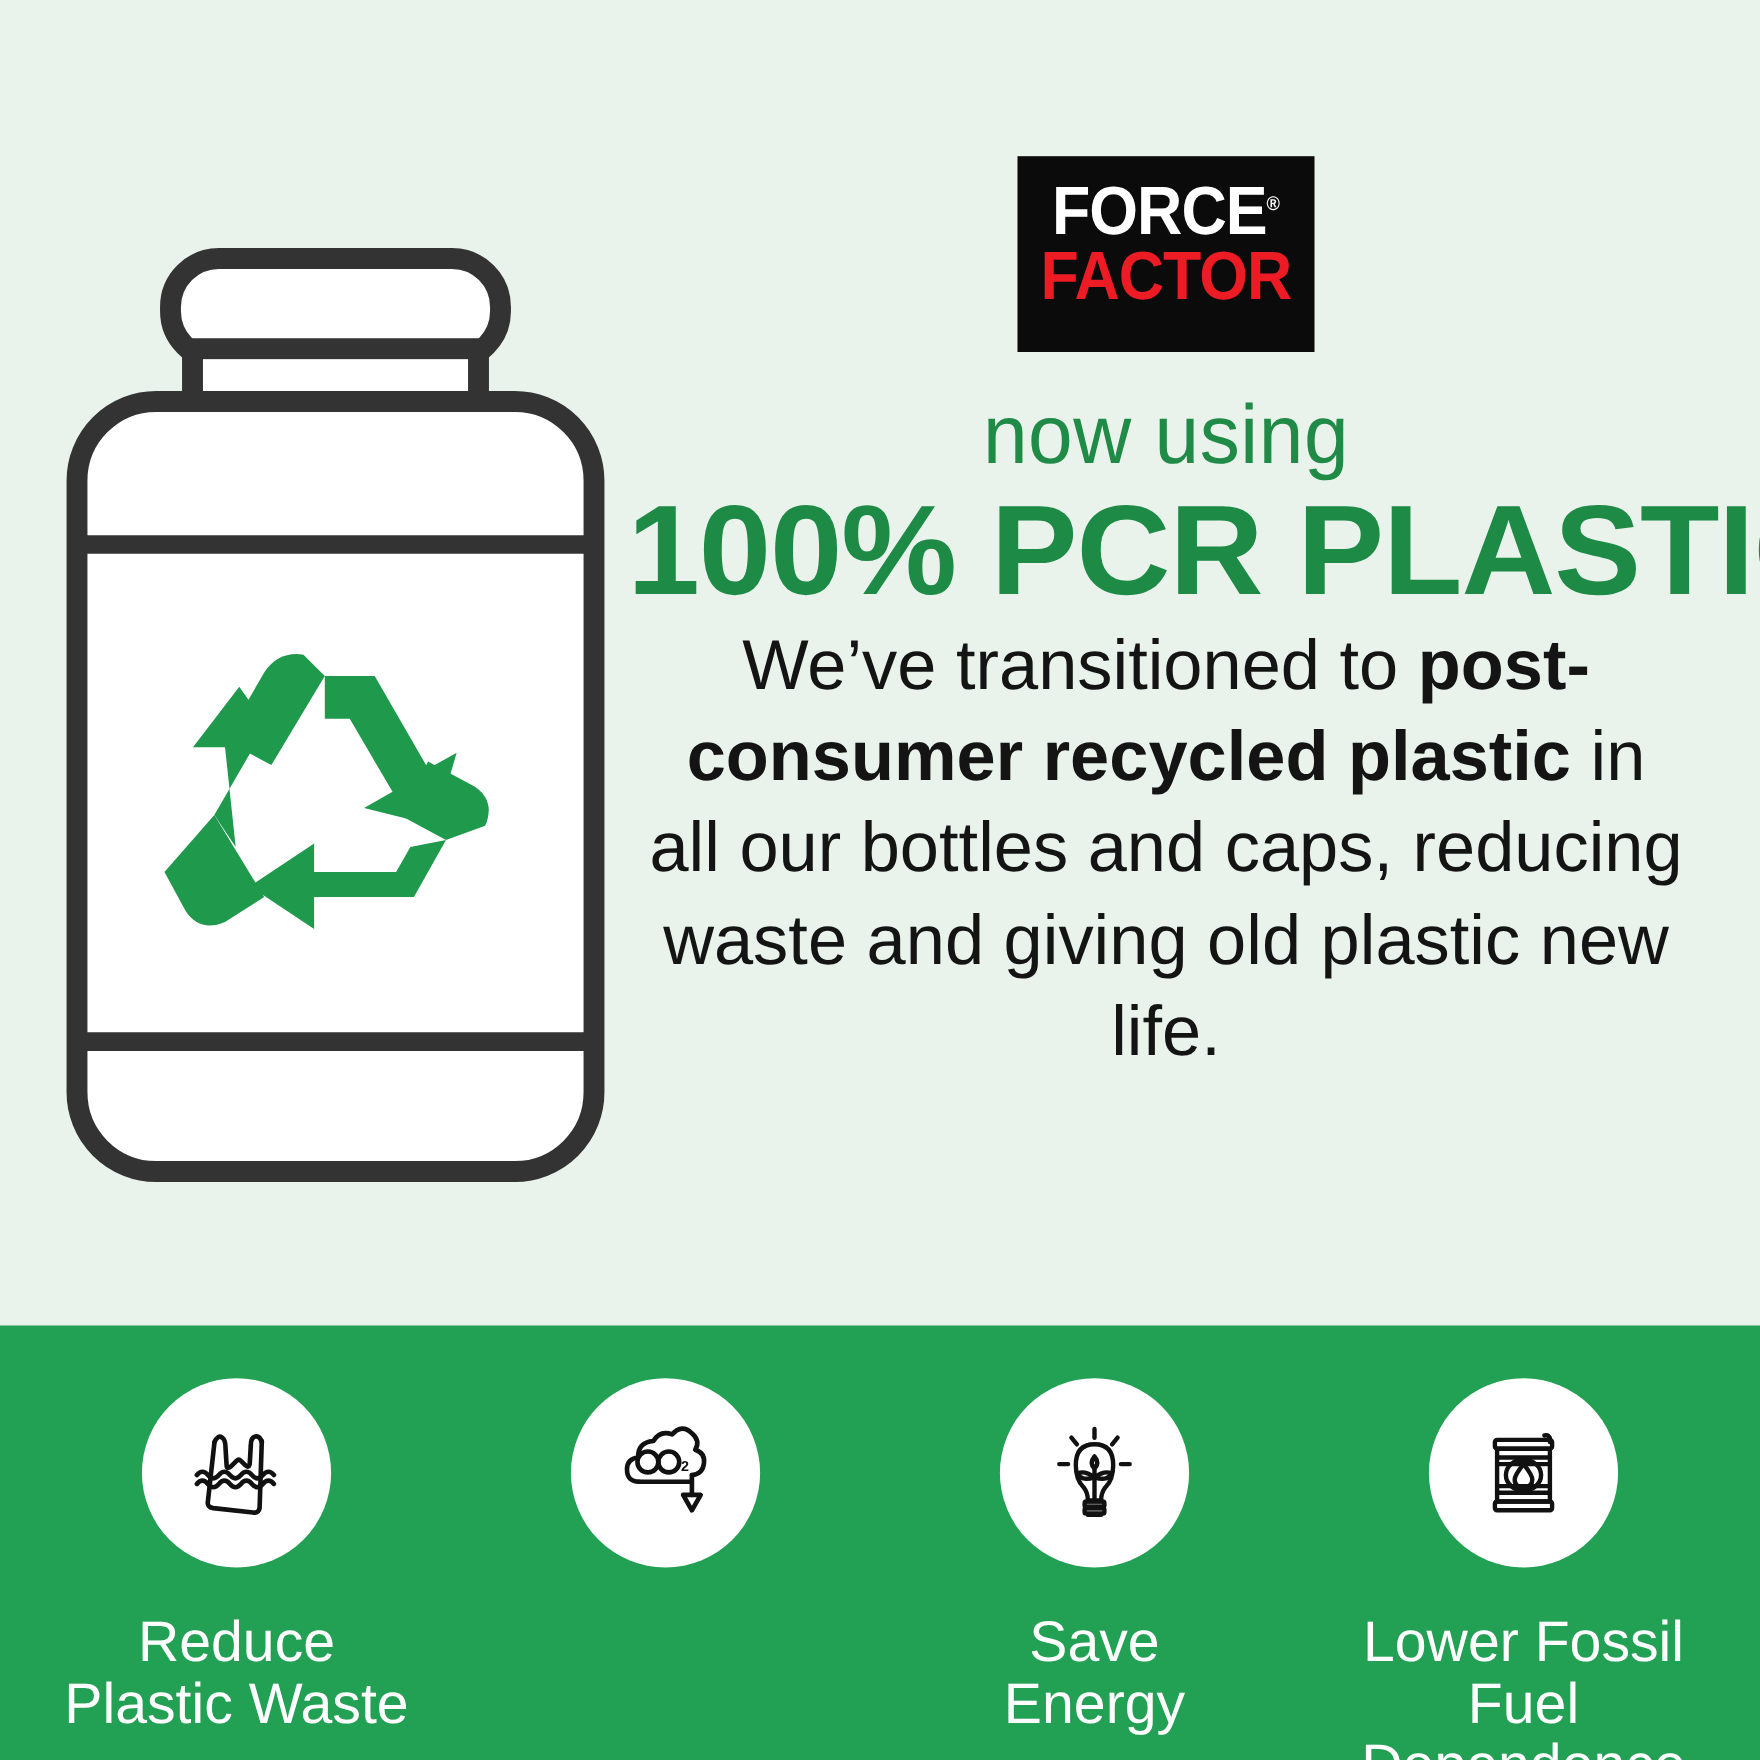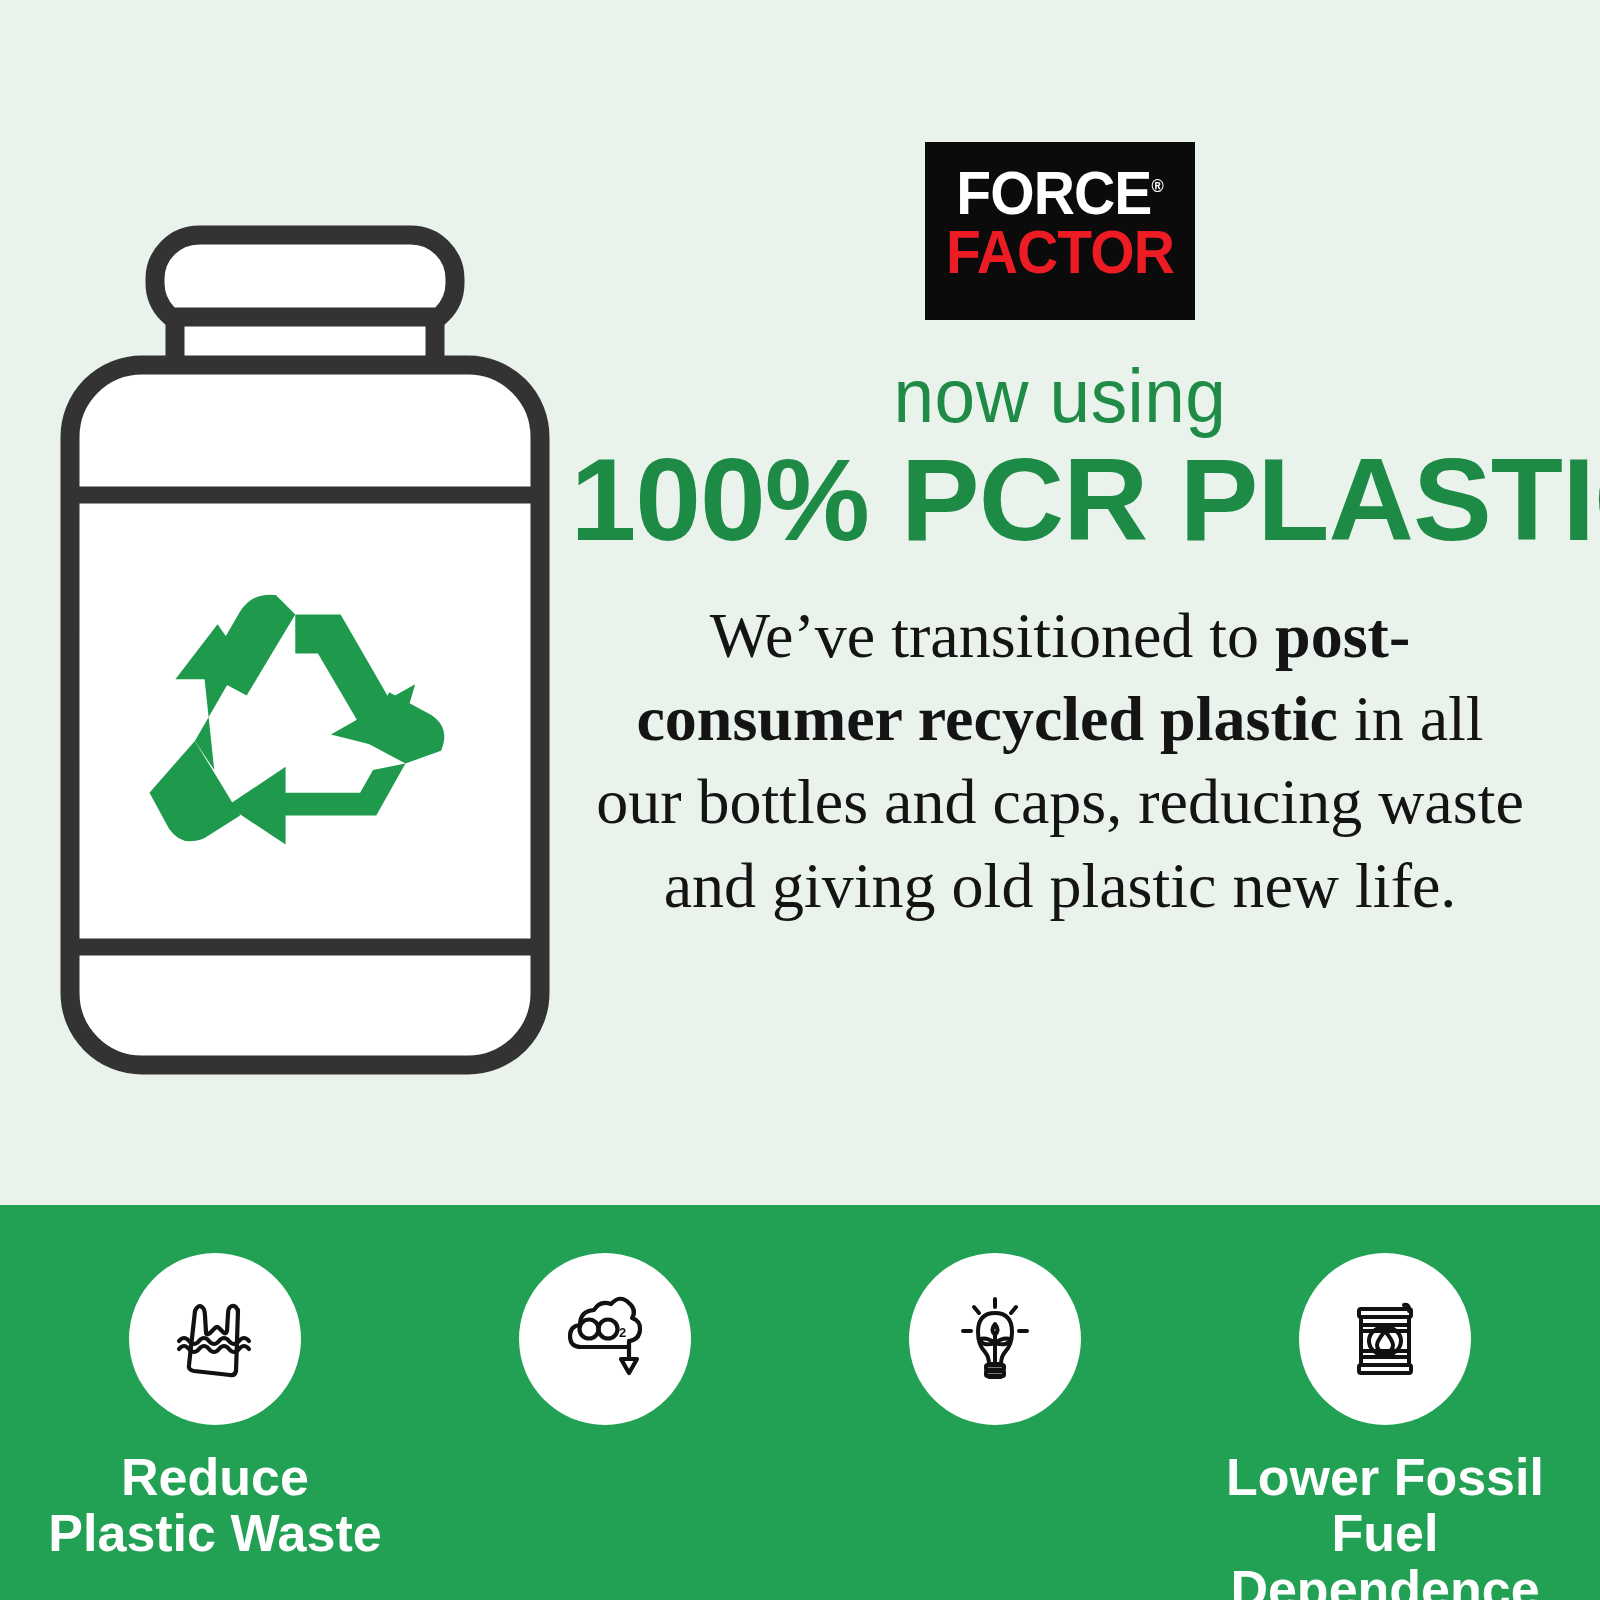--- a/index.html
+++ b/index.html
@@ -103,26 +103,26 @@
     font-weight: bold;
     color: #1d8a46;
     letter-spacing: -1px;
     line-height: 1.0;
     margin-top: 8px;
     white-space: nowrap;
     transform: scaleX(1.02);
   }
 
   .body-copy {
-    font-family: Liberation Serif, serif;
+    font-family: Liberation Sans, sans-serif;
     font-size: 64px;
     font-weight: 400;
     color: #141414;
     line-height: 1.30;
-    margin-top: 36px;
+    margin-top: 5px;
     padding: 0 6px;
   }
   .body-copy b { font-weight: bold; }
 
   
   .banner {
     position: absolute;
     left: 0;
     top: 1205px;
     width: 1600px;
@@ -150,24 +150,24 @@
     height: 172px;
     border-radius: 50%;
     background: #ffffff;
     display: flex;
     align-items: center;
     justify-content: center;
     flex: 0 0 auto;
   }
   .benefit-circle svg { display: block; }
   .benefit-label {
-    margin-top: 24px;
+    margin-top: 40px;
     font-family: "Liberation Sans Narrow", "Liberation Sans", sans-serif;
     font-size: 52px;
-    font-weight: bold;
+    font-weight: normal;
     color: #ffffff;
     line-height: 1.08;
     text-align: center;
     letter-spacing: 0px;
     white-space: pre-line;
   }
 </style>
 </head>
 <body>
 
@@ -267,20 +267,22 @@
               <path d="M54 78 L54 50"></path>
               <path d="M54 50 q-5 -5 0 -11 q5 6 0 11 Z"></path>
               <path d="M54 58 q-8 -6 -15 -4 q2 8 15 4 Z"></path>
               <path d="M54 58 q8 -6 15 -4 q-2 8 -15 4 Z"></path>
               <rect x="45" y="80" width="18" height="5" rx="1.5" fill="#7a7a7a"></rect>
               <rect x="45" y="86" width="18" height="5" rx="1.5" fill="#7a7a7a"></rect>
               <path d="M48 92 L60 92"></path>
             </g>
           </svg>
         </div>
+        <div class="benefit-label">Save
+Energy</div>
       </div>
 
       <div class="benefit">
         <div class="benefit-circle">
           <svg width="108" height="108" viewBox="0 0 108 108">
             <g fill="none" stroke="#111111" stroke-width="4" stroke-linecap="round" stroke-linejoin="round">
               <path d="M73 20 q5 -1 5 4 L78 26"></path>
               <rect x="28" y="24" width="52" height="8" rx="2"></rect>
               <rect x="30" y="32" width="48" height="48"></rect>
               <rect x="28" y="80" width="52" height="8" rx="2"></rect>

